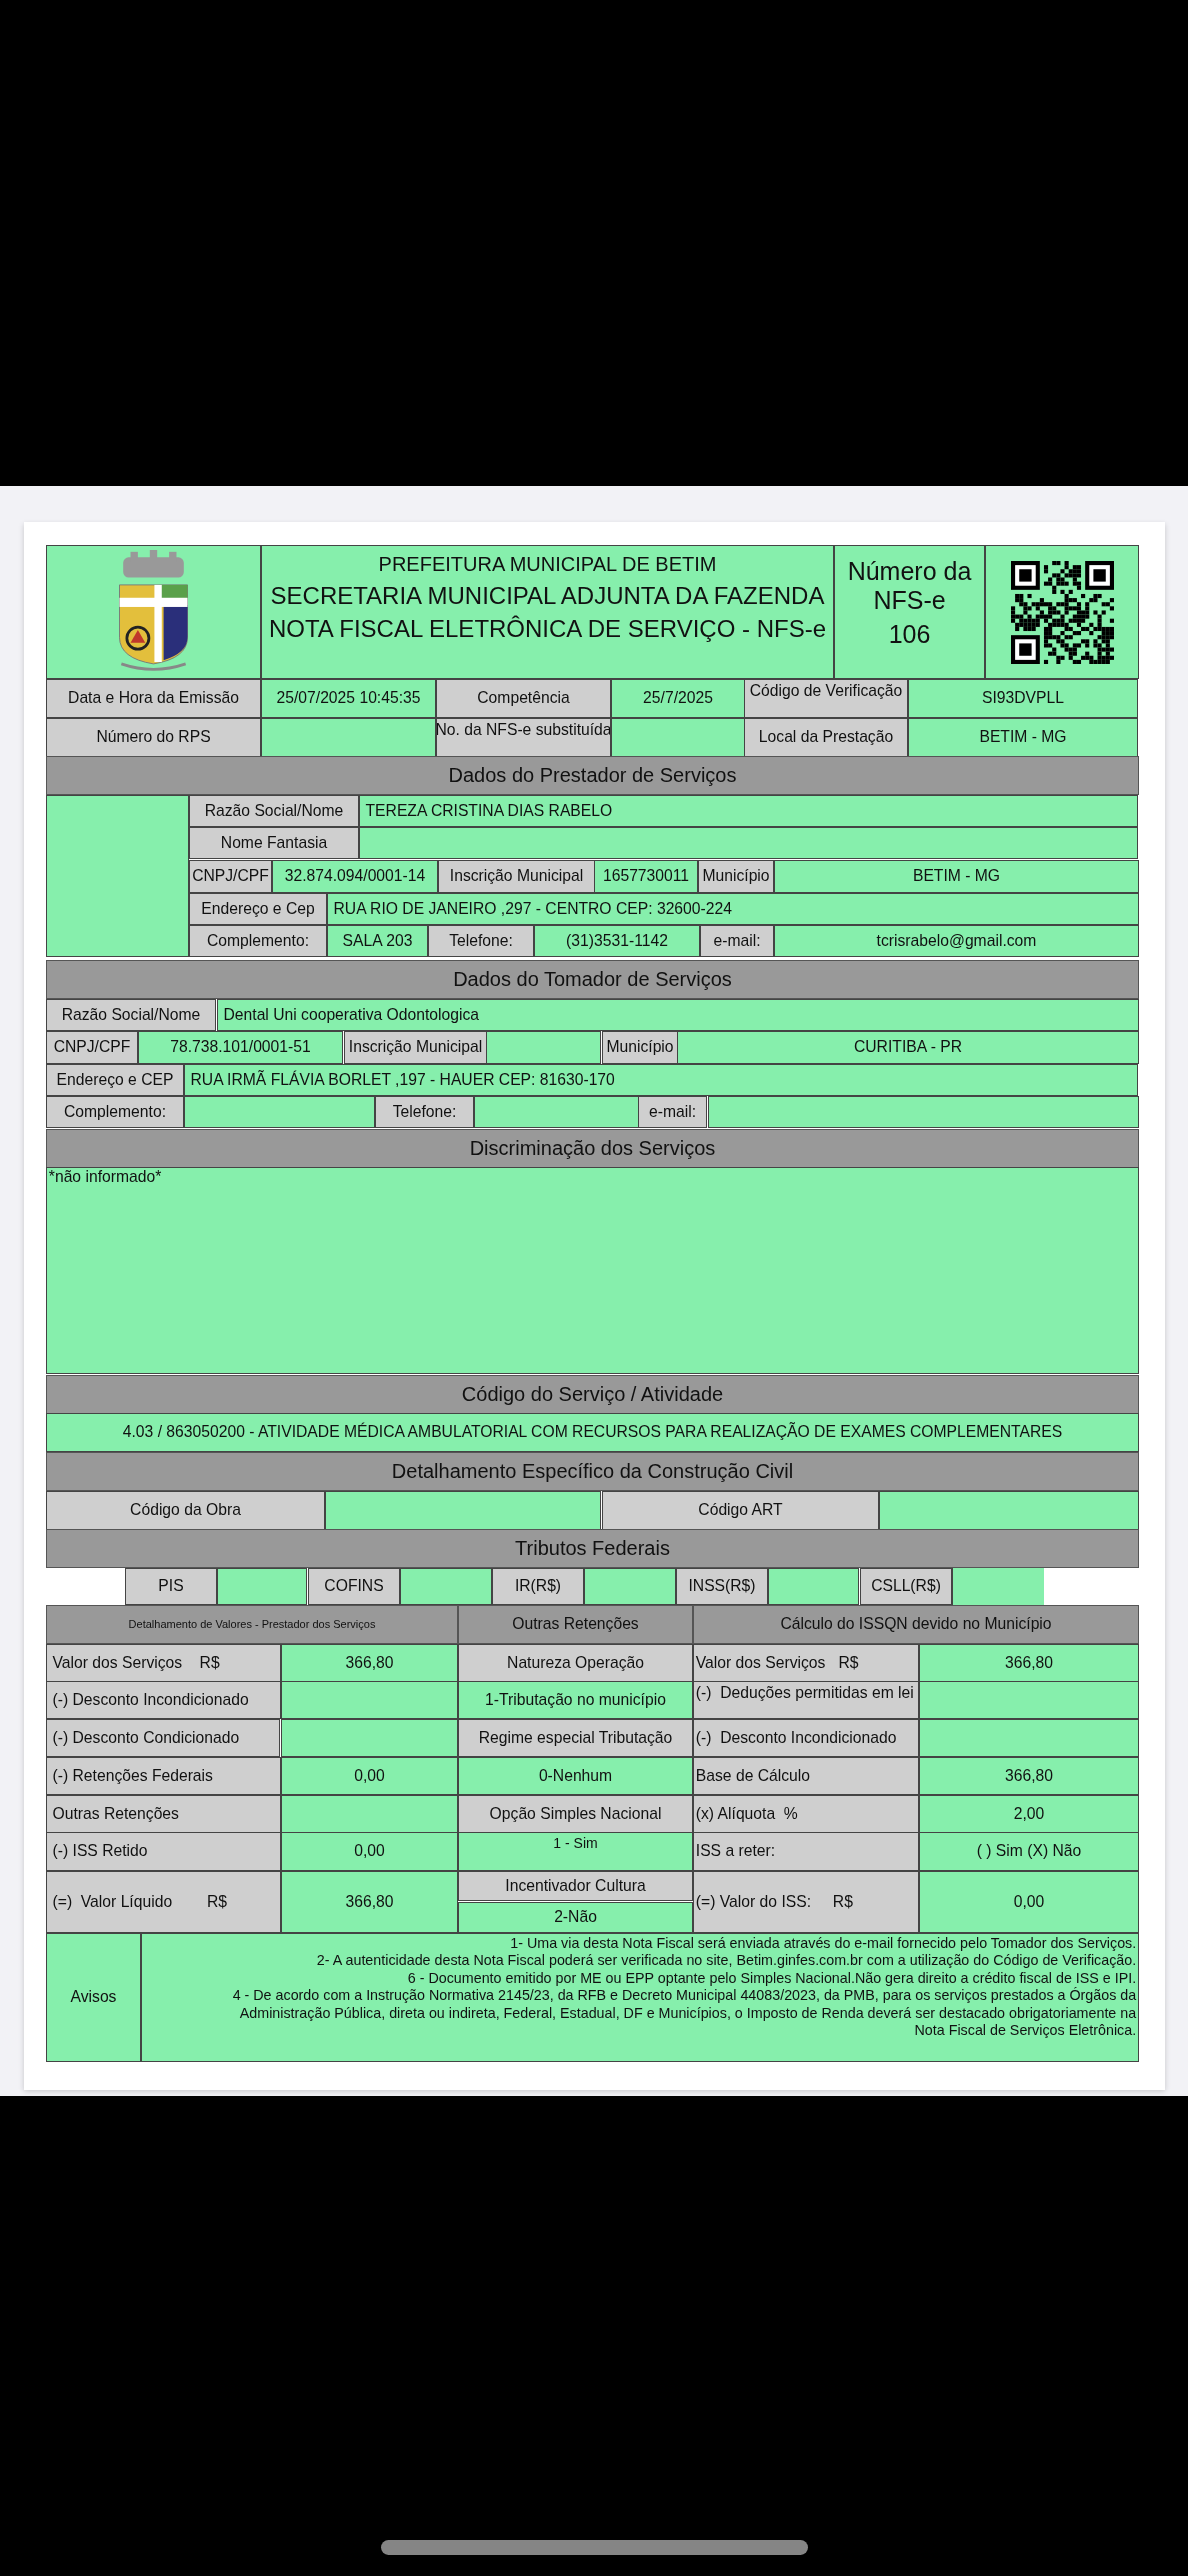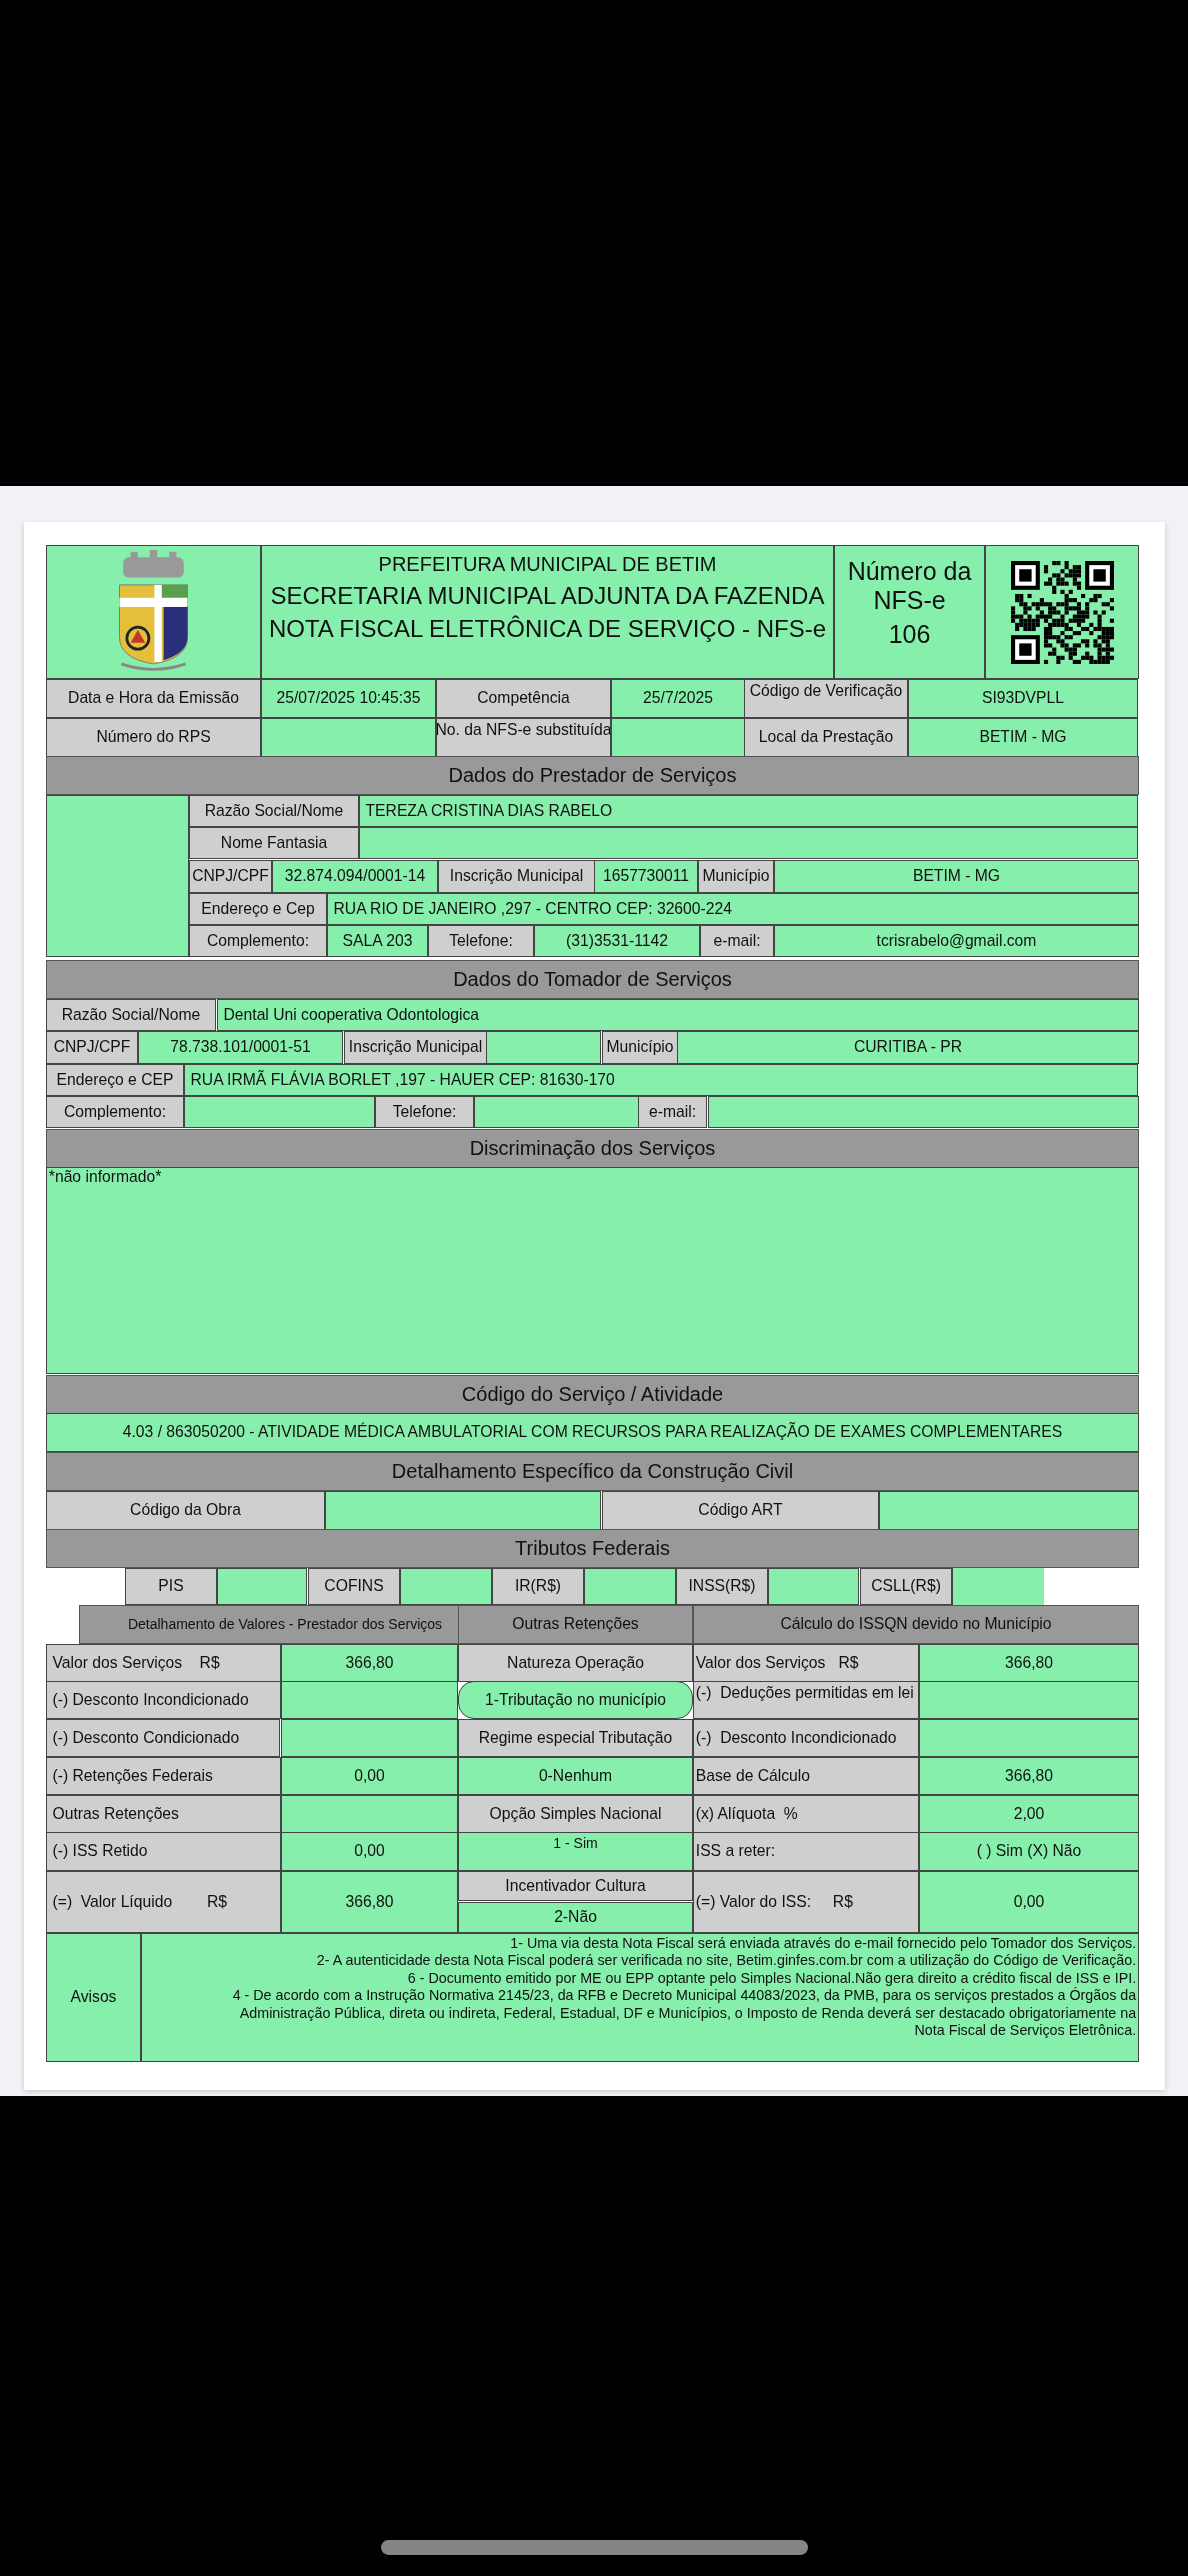--- a/index.html
+++ b/index.html
@@ -362,21 +362,21 @@
 <div class="c w" style="left:217px;top:1568px;width:90px;height:37px;"></div>
 <div class="c g" style="left:308px;top:1568px;width:92px;height:37px;">COFINS</div>
 <div class="c w" style="left:400px;top:1568px;width:92px;height:37px;"></div>
 <div class="c g" style="left:492px;top:1568px;width:92px;height:37px;">IR(R$)</div>
 <div class="c w" style="left:584px;top:1568px;width:92px;height:37px;"></div>
 <div class="c g" style="left:676px;top:1568px;width:92px;height:37px;">INSS(R$)</div>
 <div class="c w" style="left:768px;top:1568px;width:91px;height:37px;"></div>
 <div class="c g" style="left:860px;top:1568px;width:92px;height:37px;">CSLL(R$)</div>
 <div class="c w" style="left:952px;top:1568px;width:92px;height:37px;border-right:none;border-top:none;border-bottom:none;"></div>
 
-<div class="c h" style="left:46px;top:1605px;width:412px;height:39px;font-size:14px;margin-left:33px;">Detalhamento de Valores - Prestador dos Serviços</div>
+<div class="c h" style="left:46px;top:1605px;width:412px;height:39px;font-size:11px;">Detalhamento de Valores - Prestador dos Serviços</div>
 <div class="c h" style="left:458px;top:1605px;width:235px;height:39px;font-size:15.7px;">Outras Retenções</div>
 <div class="c h" style="left:693px;top:1605px;width:446px;height:39px;font-size:15.7px;">Cálculo do ISSQN devido no Município</div>
 
 <div id="valores-rows">
     <div class="c g l" style="left:46px;top:1644px;width:235px;height:38px;white-space:pre;">Valor dos Serviços    R$</div>
        <div class="c w" style="left:281px;top:1644px;width:177px;height:38px;">366,80</div>
     <div class="c g l" style="left:46px;top:1681px;width:235px;height:38px;white-space:pre;">(-) Desconto Incondicionado</div>
        <div class="c w" style="left:281px;top:1681px;width:177px;height:38px;"></div>
     <div class="c g l" style="left:46px;top:1719px;width:234px;height:38px;white-space:pre;">(-) Desconto Condicionado</div>
        <div class="c w" style="left:281px;top:1719px;width:177px;height:38px;"></div>
@@ -384,21 +384,21 @@
        <div class="c w" style="left:281px;top:1757px;width:177px;height:38px;">0,00</div>
     <div class="c g l" style="left:46px;top:1795px;width:235px;height:38px;white-space:pre;">Outras Retenções</div>
        <div class="c w" style="left:281px;top:1795px;width:177px;height:38px;"></div>
     <div class="c g l" style="left:46px;top:1832px;width:235px;height:39px;white-space:pre;">(-) ISS Retido</div>
        <div class="c w" style="left:281px;top:1832px;width:177px;height:39px;">0,00</div>
     <div class="c g l" style="left:46px;top:1871px;width:235px;height:62px;white-space:pre;">(=)  Valor Líquido        R$</div>
        <div class="c w" style="left:281px;top:1871px;width:177px;height:62px;">366,80</div>
   </div>
 
 <div class="c g" style="left:458px;top:1644px;width:235px;height:38px;">Natureza Operação</div>
-<div class="c w" style="left:458px;top:1681px;width:235px;height:38px;border-radius:16px;">1-Tributação no município</div>
+<div class="c w" style="left:458px;top:1681px;width:235px;height:38px;">1-Tributação no município</div>
 <div class="c g" style="left:458px;top:1719px;width:235px;height:38px;">Regime especial Tributação</div>
 <div class="c w" style="left:458px;top:1757px;width:235px;height:38px;">0-Nenhum</div>
 <div class="c g" style="left:458px;top:1795px;width:235px;height:38px;">Opção Simples Nacional</div>
 <div class="c w top" style="left:458px;top:1832px;width:235px;height:39px;font-size:14px;">1 - Sim</div>
 <div class="c g" style="left:458px;top:1871px;width:235px;height:30px;">Incentivador Cultura</div>
 <div class="c w" style="left:458px;top:1902px;width:235px;height:31px;">2-Não</div>
 
 <div id="issqn-rows">
     <div class="c g l" style="left:693px;top:1644px;width:226px;height:38px;padding-left:1.8px;white-space:pre;">Valor dos Serviços   R$</div>
        <div class="c w" style="left:919px;top:1644px;width:220px;height:38px;">366,80</div>

